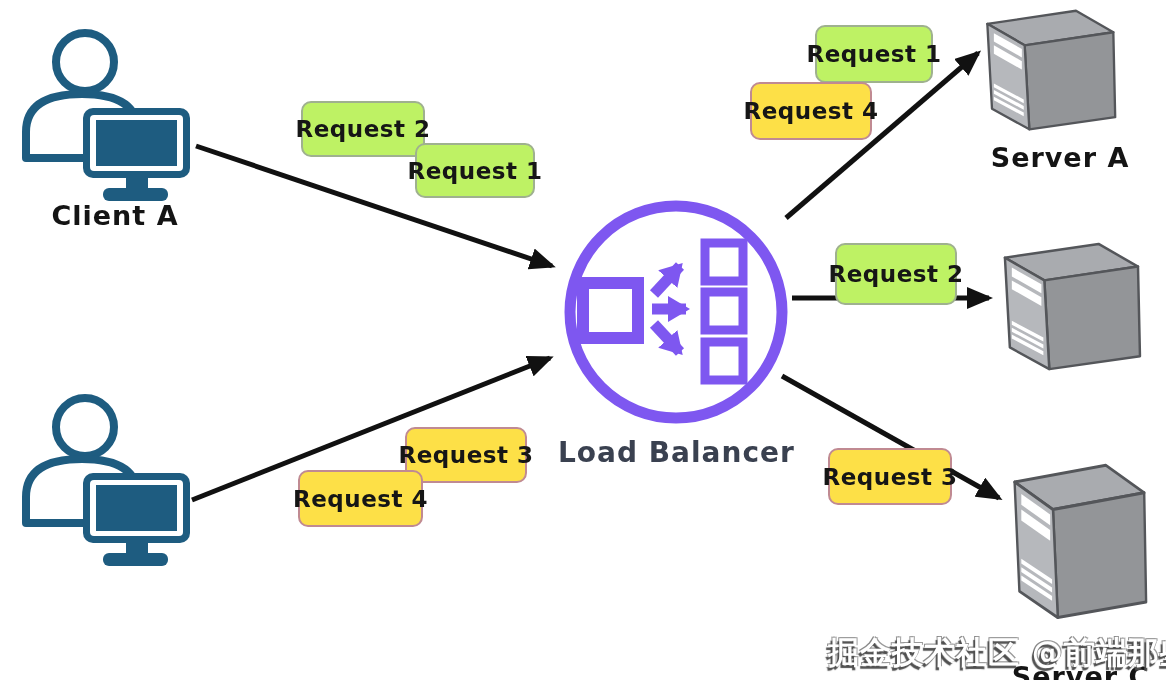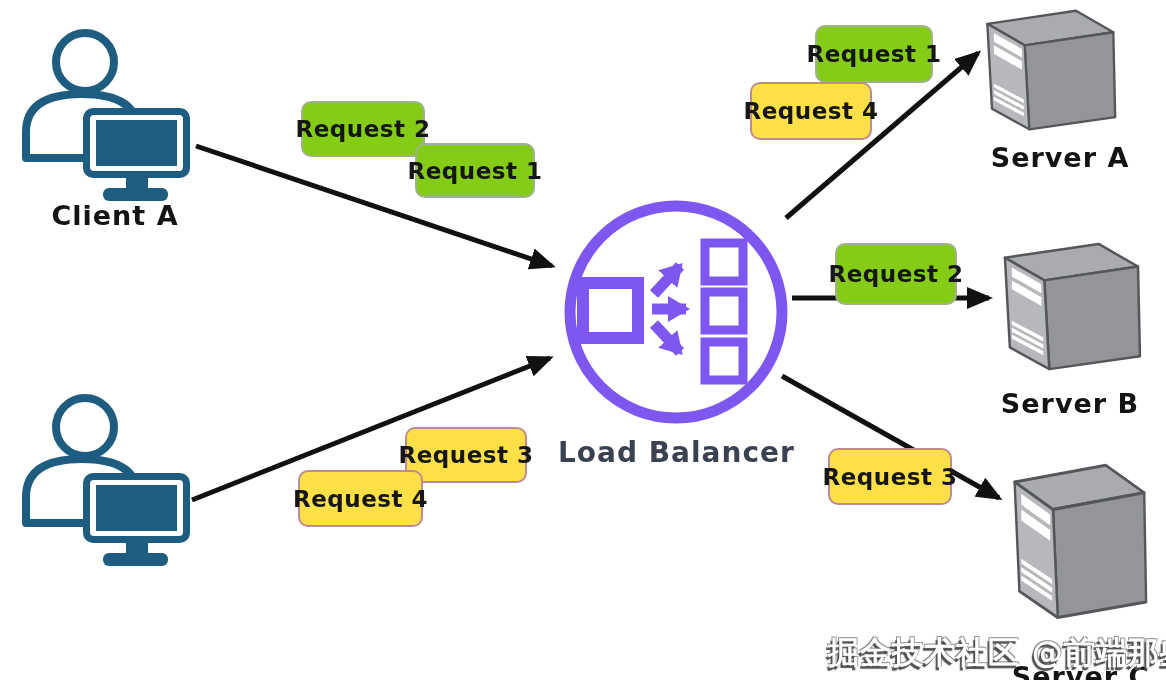--- a/index.html
+++ b/index.html
@@ -6,21 +6,21 @@
   html,body { width:1166px; height:680px; background:#fff; overflow:hidden; }
   body { font-family:"DejaVu Sans", sans-serif; }
   .stage { position:relative; width:1166px; height:680px; background:#ffffff; }
   .abs { position:absolute; }
 
   .req-box {
     position:absolute; display:flex; align-items:center; justify-content:center;
     border-radius:10px; border:2px solid; font-weight:700; font-size:23px;
     color:#161616; letter-spacing:0.5px; white-space:nowrap;
   }
-  .req-green { background:#84cc16; border-color:#9fb18f; }
+  .req-green { background:#bef264; border-color:#9fb18f; }
   .req-pink  { background:#fde047; border-color:#c08a92; }
 
   .node-label {
     position:absolute; font-weight:700; font-size:27px; color:#141414;
     text-align:center; letter-spacing:1px; white-space:nowrap;
   }
   .lb-label { color:#3a4150; font-size:28px; }
 
   .watermark {
     position:absolute; font-weight:700; font-size:31px; color:#ffffff;
@@ -130,21 +130,20 @@
       <polygon points="10,20 50,43 55,133 15,111" fill="#b6b8bc"></polygon>
     </g>
     <g fill="#ffffff">
       <polygon points="17,30 47,47 47,56 17,39"></polygon>
       <polygon points="17,43 47,60 47,69 17,52"></polygon>
       <polygon points="17,84 49,101 49,105 17,88"></polygon>
       <polygon points="17,91 49,108 49,112 17,95"></polygon>
       <polygon points="17,98 49,115 49,119 17,102"></polygon>
     </g>
   </svg>
-  <div class="node-label" style="left:1000px;top:388px;width:140px;">Server B</div>
 
   <svg class="abs" style="left:1005px;top:458px;" width="144" height="168" viewBox="0 0 150 140" preserveAspectRatio="none">
     <g stroke="#54565a" stroke-width="2.5" stroke-linejoin="round">
       <polygon points="10,20 105,6 145,29 50,43" fill="#a9abaf"></polygon>
       <polygon points="50,43 145,29 147,120 55,133" fill="#939598"></polygon>
       <polygon points="10,20 50,43 55,133 15,111" fill="#b6b8bc"></polygon>
     </g>
     <g fill="#ffffff">
       <polygon points="17,30 47,47 47,56 17,39"></polygon>
       <polygon points="17,43 47,60 47,69 17,52"></polygon>

